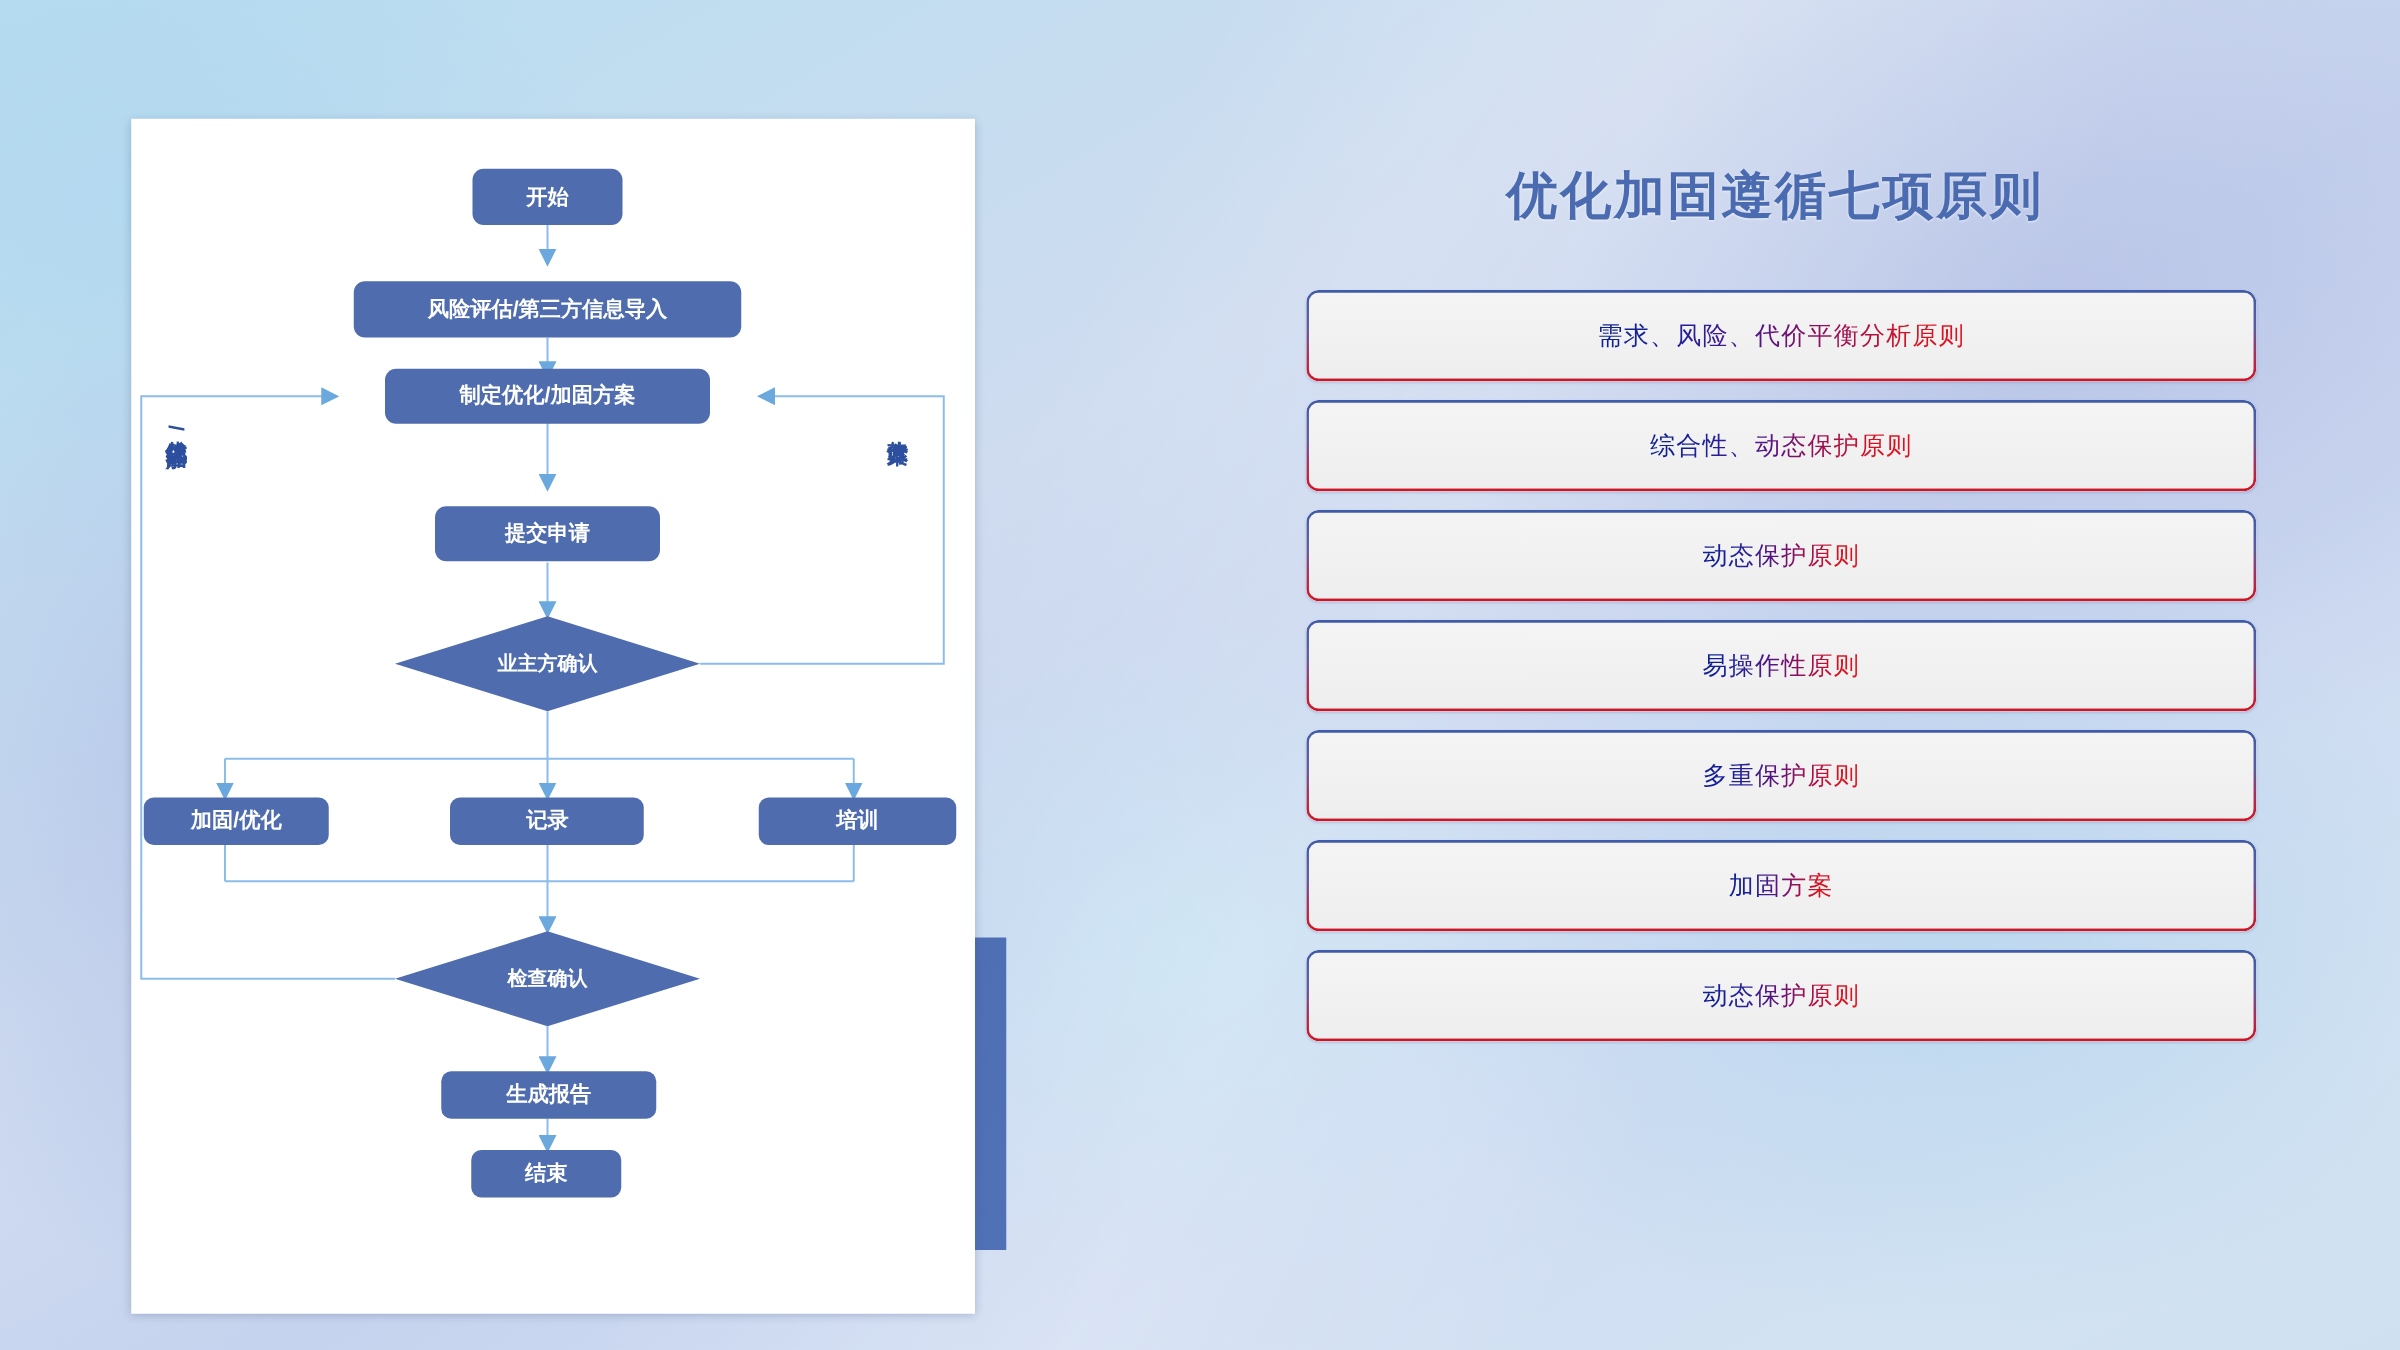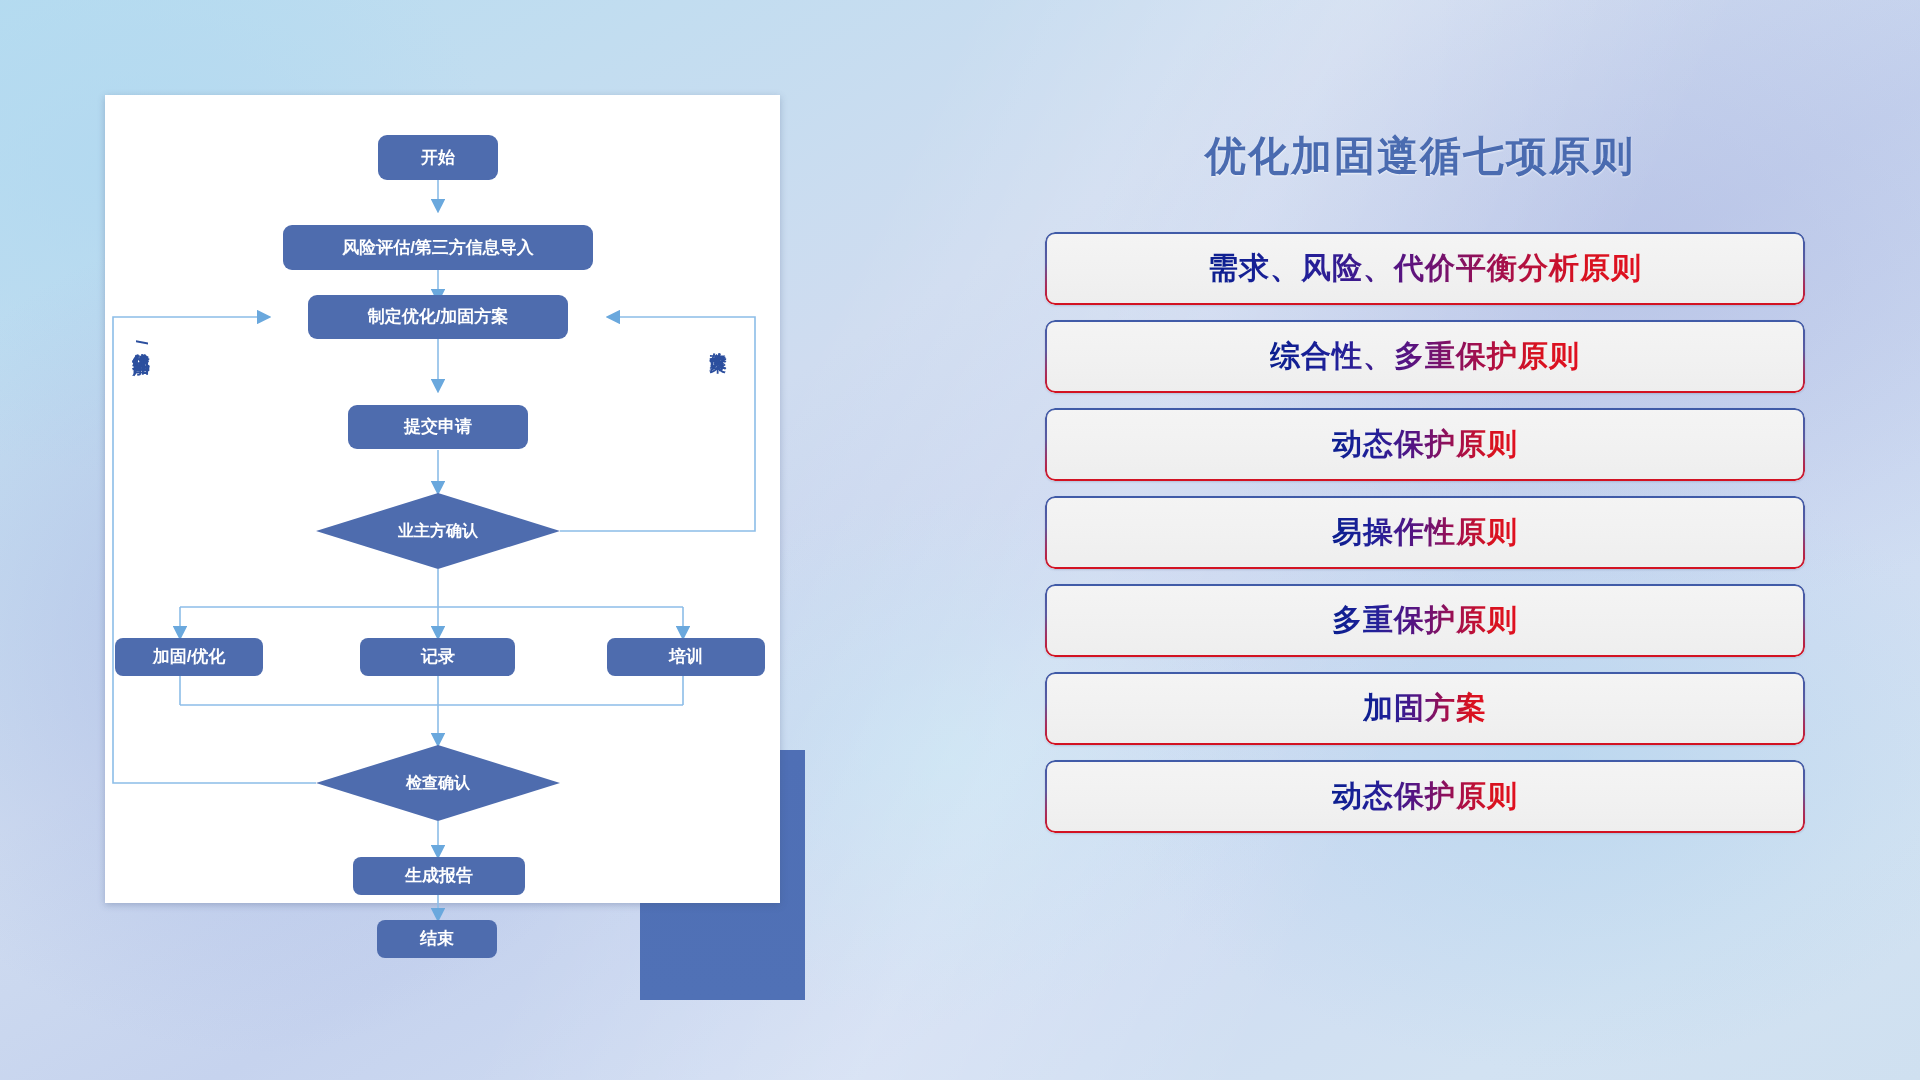--- a/index.html
+++ b/index.html
@@ -24,21 +24,21 @@
     position:absolute;inset:0;
     background:linear-gradient(115deg,rgba(255,255,255,0) 40%,rgba(255,255,255,.22) 56%,rgba(255,255,255,0) 72%);
   }
 
   
   #accent-rect{
     position:absolute;left:640px;top:750px;width:165px;height:250px;
     background:linear-gradient(180deg,#4f6fb5 0%,#5071b6 100%);
   }
   #flow-panel{
-    position:absolute;left:105px;top:95px;width:675px;height:808px;
+    position:absolute;left:105px;top:95px;width:675px;height:956px;
     background:#ffffff;
     box-shadow:0 2px 7px rgba(60,80,120,.30);
   }
   #flow-svg{position:absolute;left:0;top:0;width:675px;height:870px;}
 
   .node-label{
     fill:#ffffff;font-family:"Liberation Sans","DejaVu Sans",sans-serif;
     font-weight:bold;font-size:17px;text-anchor:middle;dominant-baseline:middle;
   }
   .node-label.sm{font-size:16px;}
@@ -64,21 +64,21 @@
   }
   .card::before{
     content:"";position:absolute;inset:0;border-radius:10px;padding:2px;
     background:linear-gradient(180deg,#3f5ba8 0%,#5a5aa0 42%,#a33060 70%,#d5111f 100%);
     -webkit-mask:linear-gradient(#000 0 0) content-box,linear-gradient(#000 0 0);
     -webkit-mask-composite:xor;mask-composite:exclude;
     pointer-events:none;
   }
   .card-text{
     position:relative;z-index:2;
-    font-size:30px;font-weight:bold;letter-spacing:1px;
+    font-size:20px;font-weight:normal;letter-spacing:1px;
     background:linear-gradient(90deg,#0b1f8f 0%,#20209a 22%,#5a1480 46%,#a50f4b 68%,#d8121f 86%,#e01020 100%);
     -webkit-background-clip:text;background-clip:text;
     color:transparent;-webkit-text-fill-color:transparent;
     white-space:nowrap;
   }
 </style>
 </head>
 <body>
 
 <div id="bg"></div>
@@ -189,21 +189,21 @@
 </div>
 
 <div id="right-col">
   <div id="principles-title">优化加固遵循七项原则</div>
 
   <div id="cards">
     <div class="card">
       <span class="card-text">需求、风险、代价平衡分析原则</span>
     </div>
     <div class="card">
-      <span class="card-text">综合性、多重保护原则</span>
+      <span class="card-text">综合性、动态保护原则</span>
     </div>
     <div class="card">
       <span class="card-text">动态保护原则</span>
     </div>
     <div class="card">
       <span class="card-text">易操作性原则</span>
     </div>
     <div class="card">
       <span class="card-text">多重保护原则</span>
     </div>

